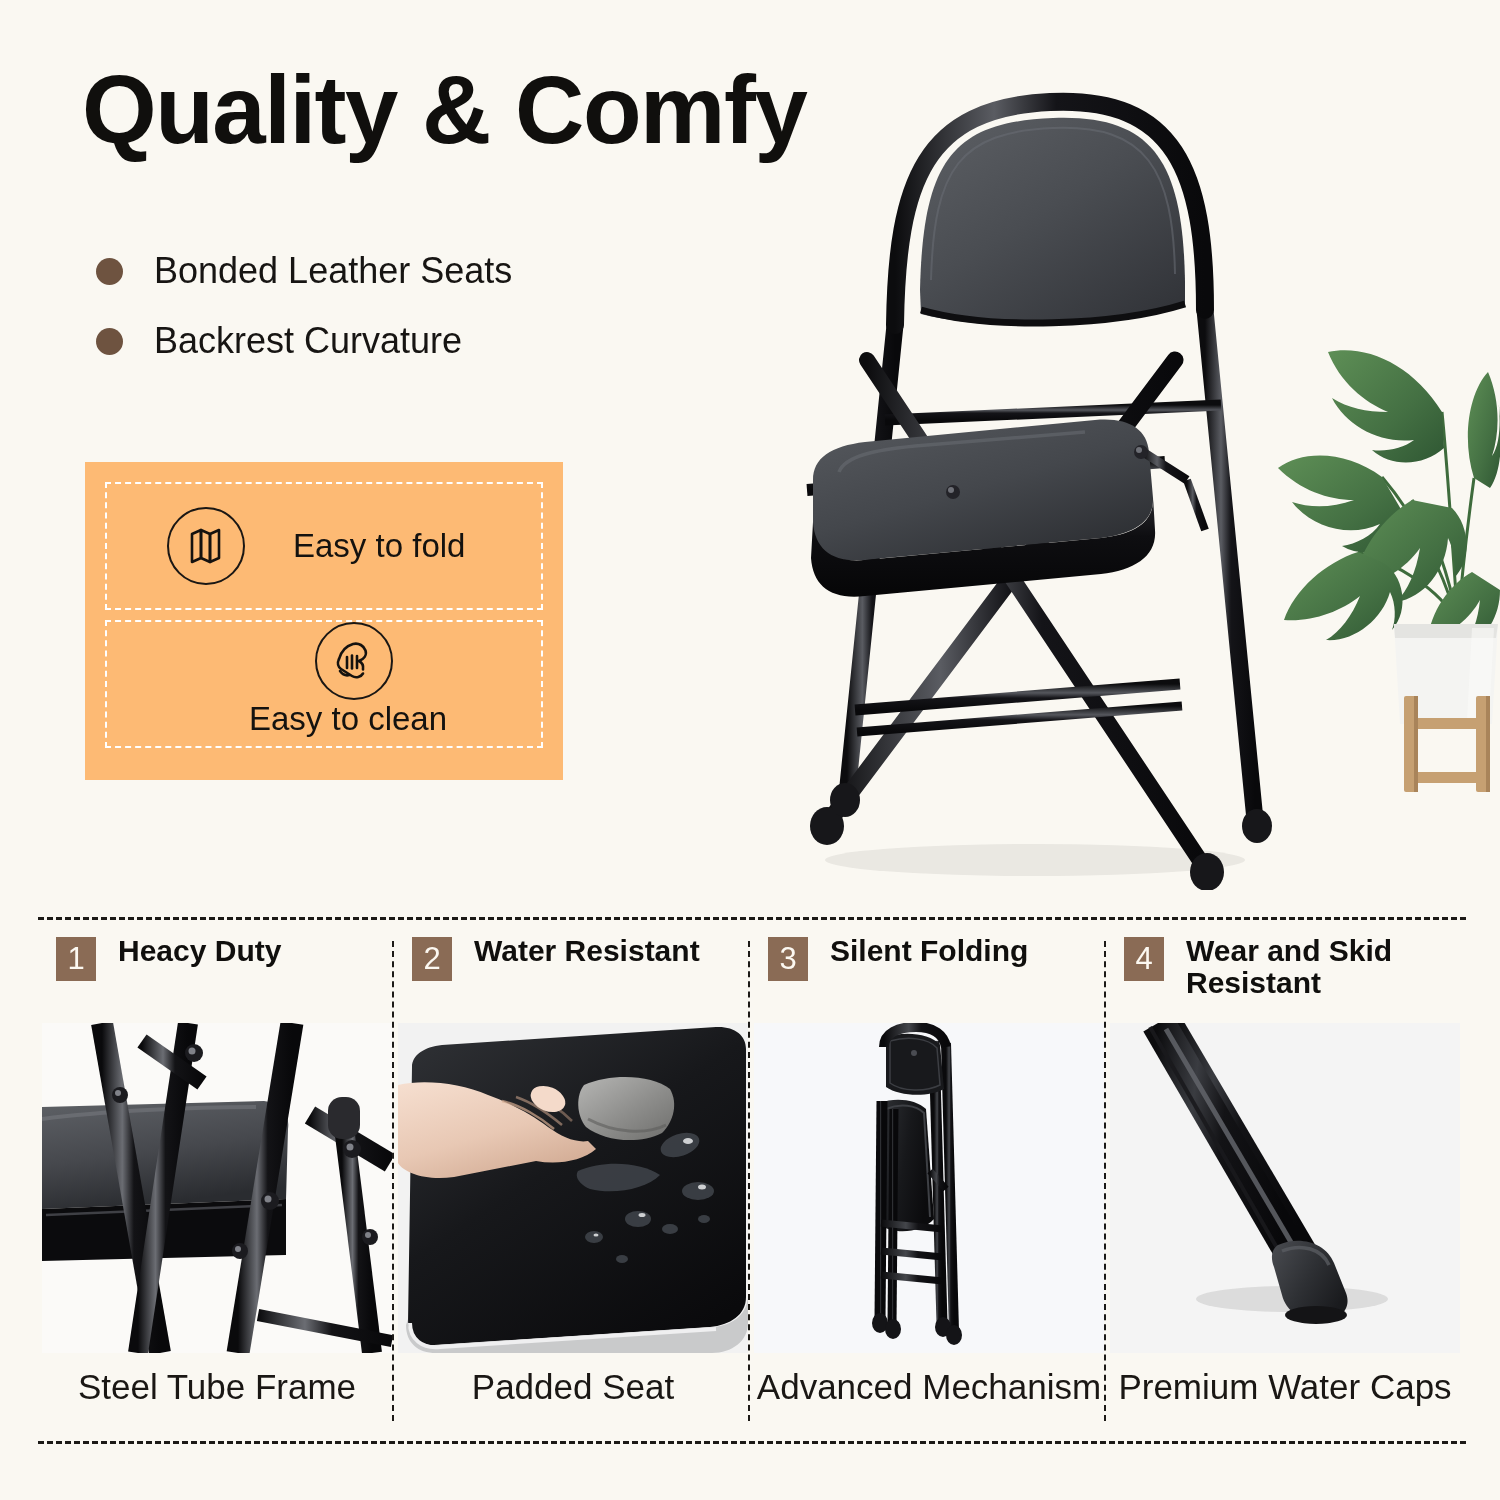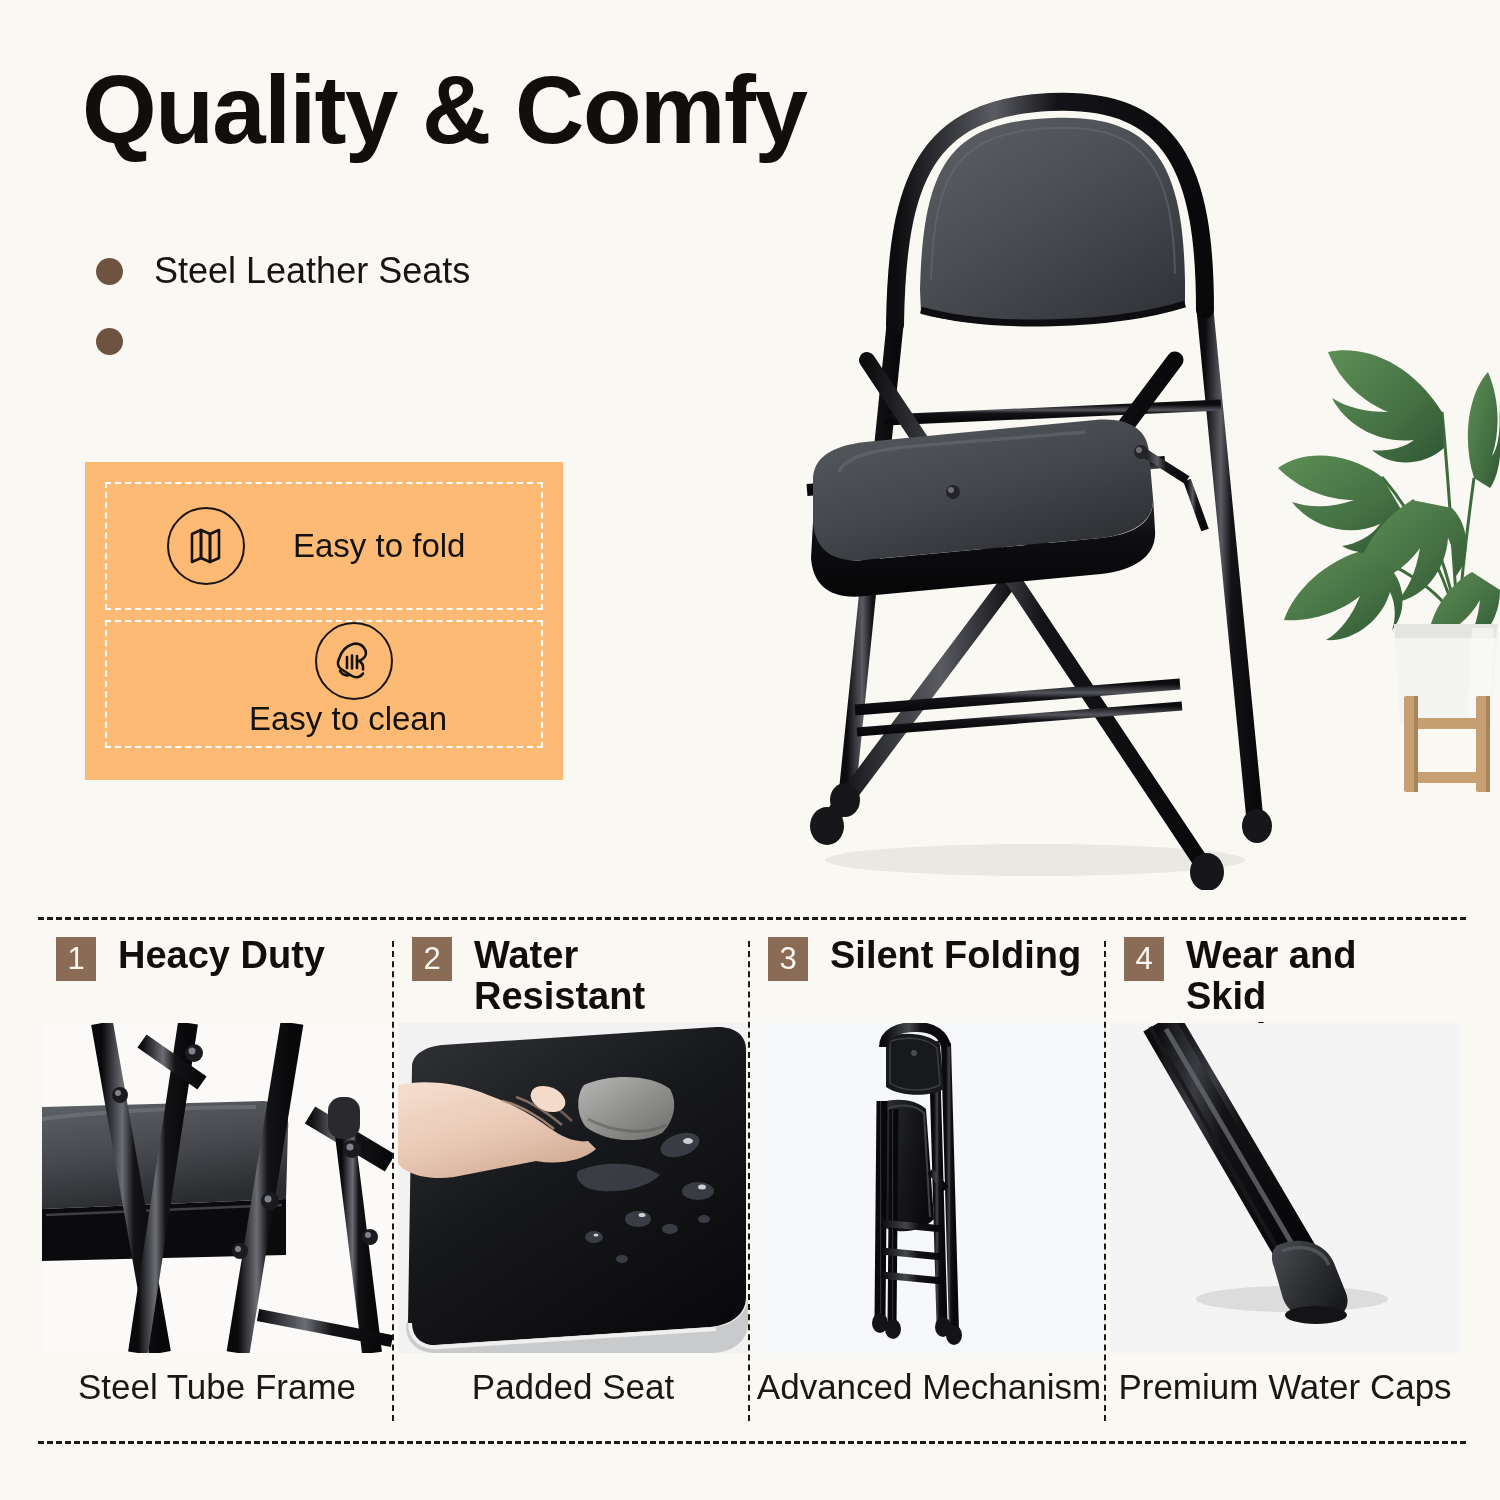--- a/index.html
+++ b/index.html
@@ -83,21 +83,21 @@
   #feature-col-3 { left:1110px; }
 
   .feat-head { display:flex; align-items:flex-start; height:80px; padding-left:14px; }
   .feat-num {
     width:40px; height:44px; background:#8A6B55;
     color:#FCF8F1; font-size:31px; font-weight:400;
     display:flex; align-items:center; justify-content:center;
     flex:0 0 auto; margin-top:2px;
   }
   .feat-title {
-    margin-left:22px; font-size:38px; font-weight:700;
+    margin-left:22px; font-size:30px; font-weight:700;
     color:#100F0D; line-height:1.08; max-width:260px;
   }
   .feat-photo {
     position:absolute; left:0; top:88px; width:350px; height:330px;
     overflow:hidden;
   }
   .feat-caption {
     position:absolute; left:0; top:432px; width:350px;
     text-align:center; font-size:35px; color:#1A1714;
   }
@@ -105,24 +105,25 @@
 </head>
 <body>
 
 <div id="top-section">
 
   <div id="page-title">Quality &amp; Comfy</div>
 
   <div id="bullet-list">
     <div class="bullet-row">
       <span class="bullet-dot"></span>
-      <span class="bullet-label">Steel Leather Seats</span>
+      <span class="bullet-label">Bonded Leather Seats</span>
     </div>
     <div class="bullet-row">
       <span class="bullet-dot"></span>
+      <span class="bullet-label">Backrest Curvature</span>
     </div>
   </div>
 
   <div id="badge-panel">
 
     <div class="badge-inner" id="badge-fold">
       <span class="badge-icon">
         <svg width="48" height="48" viewBox="0 0 48 48">
           <g fill="none" stroke="#15120F" stroke-width="2.6" stroke-linejoin="round" stroke-linecap="round">
             <path d="M10 12 L19 8 L19 36 L10 40 Z"></path>

